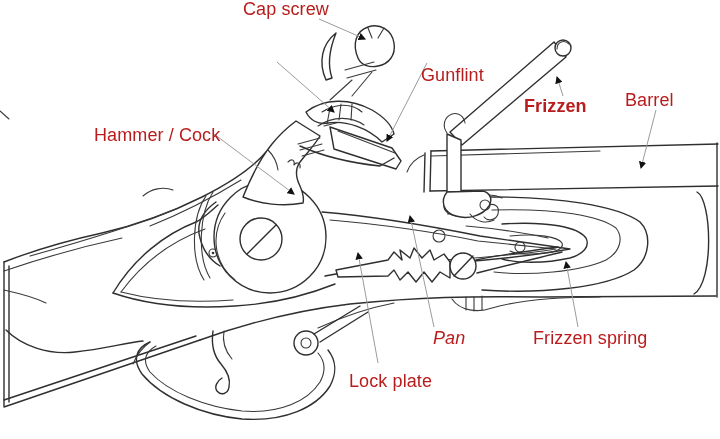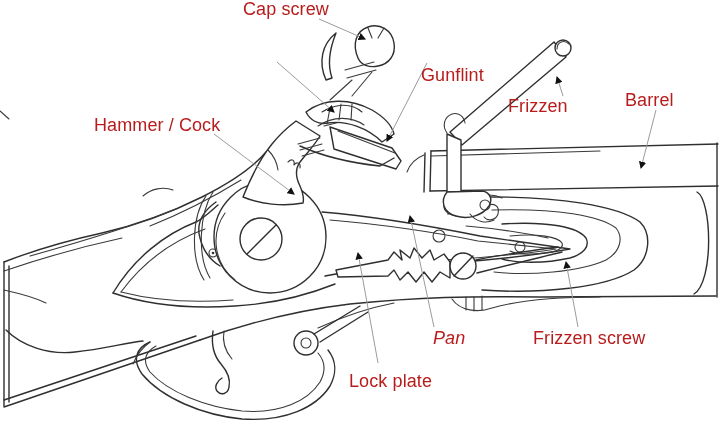--- a/index.html
+++ b/index.html
@@ -3,23 +3,23 @@
 <meta charset="utf-8">
 <style>
   html,body{margin:0;padding:0;background:#ffffff;}
   #stage{position:relative;width:720px;height:439px;background:#ffffff;overflow:hidden;
          font-family:"Liberation Sans", sans-serif;}
   #art{position:absolute;left:0;top:0;}
   .lbl{position:absolute;font-size:18px;line-height:17px;color:#b91c1c;white-space:nowrap;
        letter-spacing:0.1px;}
   #lbl-cap-screw{left:243px;top:1px;}
   #lbl-leather-patch{left:163px;top:46px;}
-  #lbl-hammer-cock{left:94px;top:117px;}
+  #lbl-hammer-cock{left:94px;top:127px;}
   #lbl-gunflint{left:421px;top:47px;margin-top:20px;}
-  #lbl-frizzen{left:508px;top:98px;}
+  #lbl-frizzen{left:524px;top:98px;font-weight:bold;}
   #lbl-barrel{left:625px;top:92px;}
   #lbl-pan{left:433px;top:330px;font-style:italic;}
   #lbl-frizzen-spring{left:533px;top:330px;}
   #lbl-lock-plate{left:349px;top:373px;}
   svg .k{fill:none;stroke:#2f2f2f;stroke-width:1.4;stroke-linecap:round;stroke-linejoin:round;}
   svg .t{fill:none;stroke:#3a3a3a;stroke-width:1.1;stroke-linecap:round;stroke-linejoin:round;}
   svg .w{fill:#ffffff;stroke:#2f2f2f;stroke-width:1.4;stroke-linecap:round;stroke-linejoin:round;}
   svg .ld{stroke:#9b9b9b;stroke-width:1;fill:none;}
 </style>
 </head>
@@ -165,15 +165,15 @@
       <line class="ld" marker-end="url(#arrow)" x1="378" y1="363" x2="358" y2="253"></line>
     </g>
   </svg>
 
   <div class="lbl" id="lbl-cap-screw">Cap screw</div>
   <div class="lbl" id="lbl-hammer-cock">Hammer / Cock</div>
   <div class="lbl" id="lbl-gunflint">Gunflint</div>
   <div class="lbl" id="lbl-frizzen">Frizzen</div>
   <div class="lbl" id="lbl-barrel">Barrel</div>
   <div class="lbl" id="lbl-pan">Pan</div>
-  <div class="lbl" id="lbl-frizzen-spring">Frizzen screw</div>
+  <div class="lbl" id="lbl-frizzen-spring">Frizzen spring</div>
   <div class="lbl" id="lbl-lock-plate">Lock plate</div>
 </div>
 
 </body></html>

